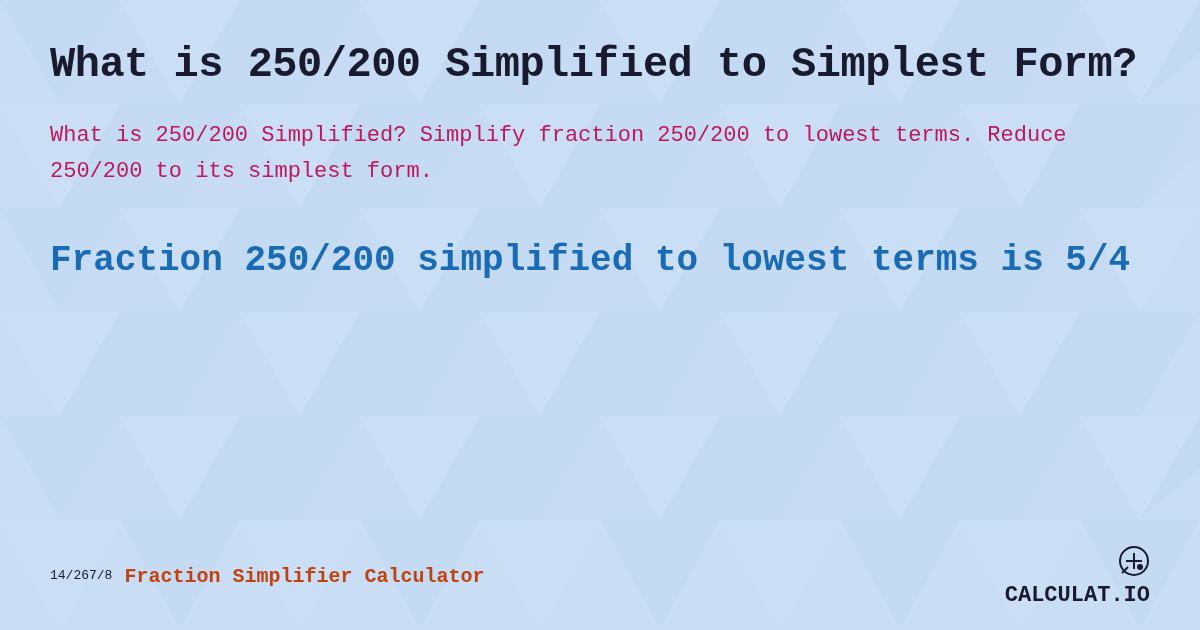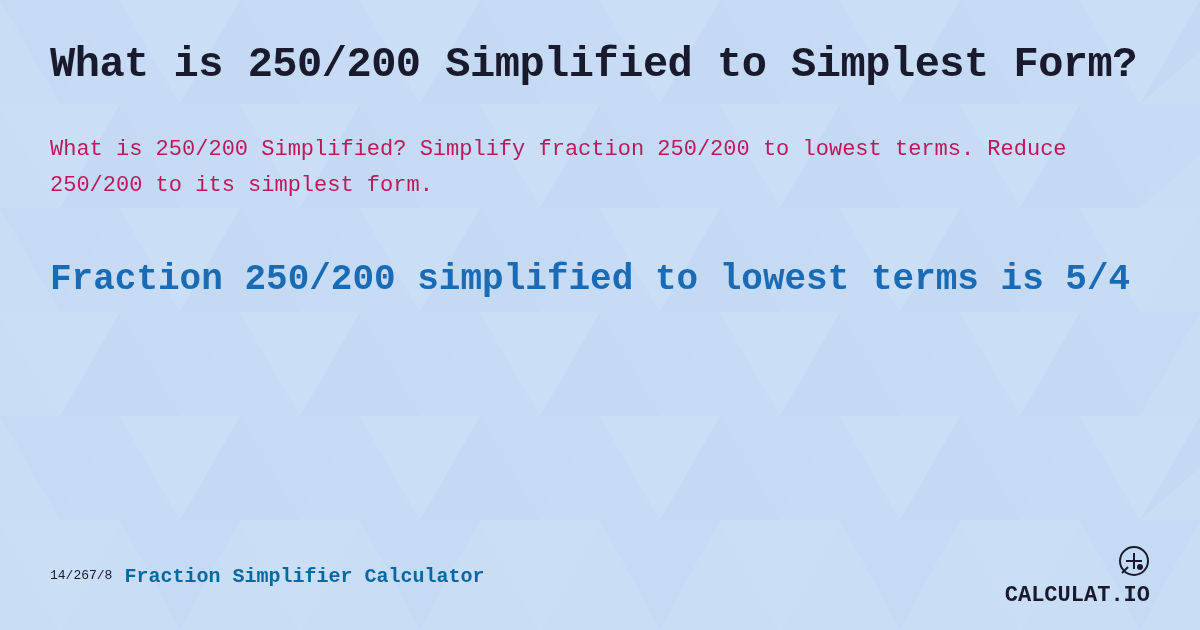--- a/index.html
+++ b/index.html
@@ -27,21 +27,20 @@
       z-index: 0;
     }
 
     .content {
       position: relative;
       z-index: 1;
       padding: 40px 50px 30px 50px;
       height: 100%;
       display: flex;
       flex-direction: column;
-      gap: 14px;
     }
 
     .main-title {
       font-size: 42px;
       font-weight: 900;
       color: #1a1a2e;
       line-height: 1.2;
       margin-bottom: 28px;
       font-family: 'Courier New', Courier, monospace;
       letter-spacing: -0.5px;
@@ -50,21 +49,21 @@
     .description {
       font-size: 22px;
       color: #be185d;
       line-height: 1.6;
       margin-bottom: 40px;
       font-family: 'Courier New', Courier, monospace;
       font-weight: 400;
     }
 
     .result-section {
-      margin-top: 0;
+      margin-top: 9px;
     }
 
     .result-text {
       font-size: 36px;
       font-weight: 900;
       color: #1a6bb5;
       line-height: 1.3;
       font-family: 'Courier New', Courier, monospace;
     }
 
@@ -89,21 +88,21 @@
       flex-direction: row;
       font-size: 13px;
       font-family: 'Courier New', Courier, monospace;
       color: #1a1a2e;
       line-height: 1.1;
     }
 
     .footer-label {
       font-size: 20px;
       font-weight: 700;
-      color: #0369a1;
+      color: #c2410c;
       font-family: 'Courier New', Courier, monospace;
     }
 
     .footer-right {
       display: flex;
       align-items: flex-end;
       gap: 6px;
       flex-direction: column;
     }
 

